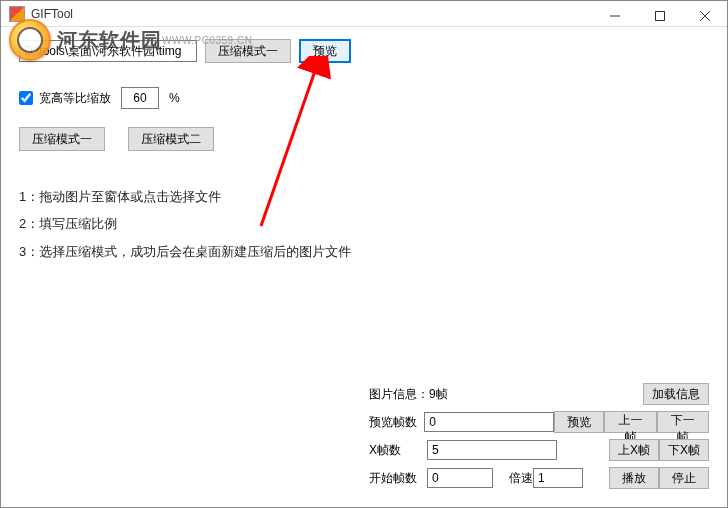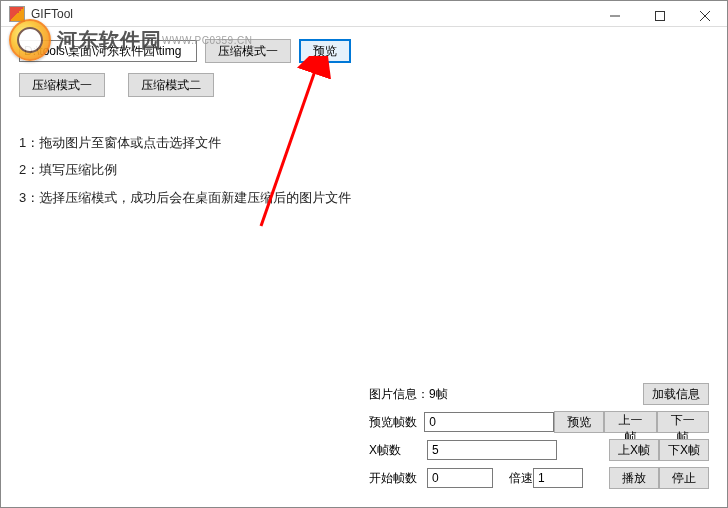--- a/index.html
+++ b/index.html
@@ -217,20 +217,26 @@
   </div>
 </div>
 
 <div class="content">
   <div class="row">
     <input type="text" class="path-input" value="D:\tools\桌面\河东软件园\timg" style="">
     <button class="btn">压缩模式一</button>
     <button class="btn highlighted">预览</button>
   </div>
 
+  <div class="checkbox-row">
+    <input type="checkbox" class="checkbox" checked="" style="">
+    <span>宽高等比缩放</span>
+    <input type="text" class="num-input" value="60" style="">
+    <span>%</span>
+  </div>
 
   <div class="mode-buttons">
     <button class="btn">压缩模式一</button>
     <button class="btn">压缩模式二</button>
   </div>
 
   <div class="instructions">
     <div>1：拖动图片至窗体或点击选择文件</div>
     <div>2：填写压缩比例</div>
     <div>3：选择压缩模式，成功后会在桌面新建压缩后的图片文件</div>

